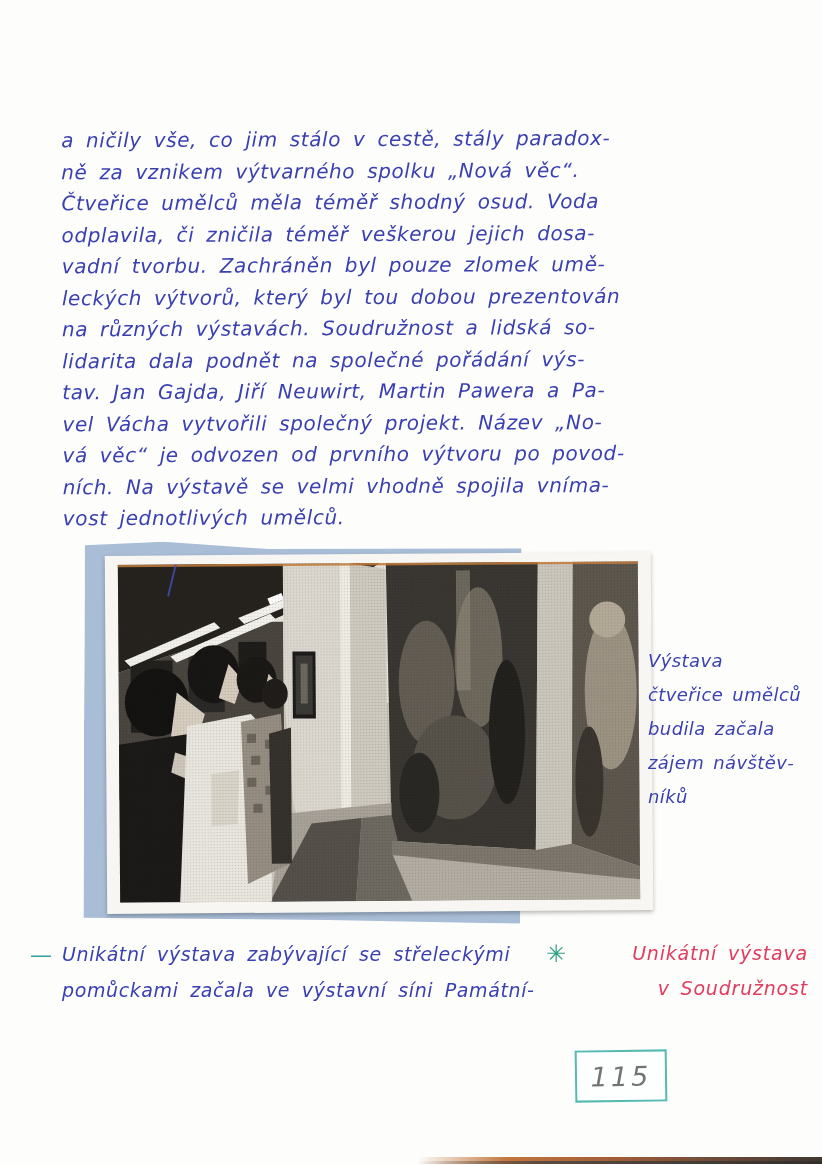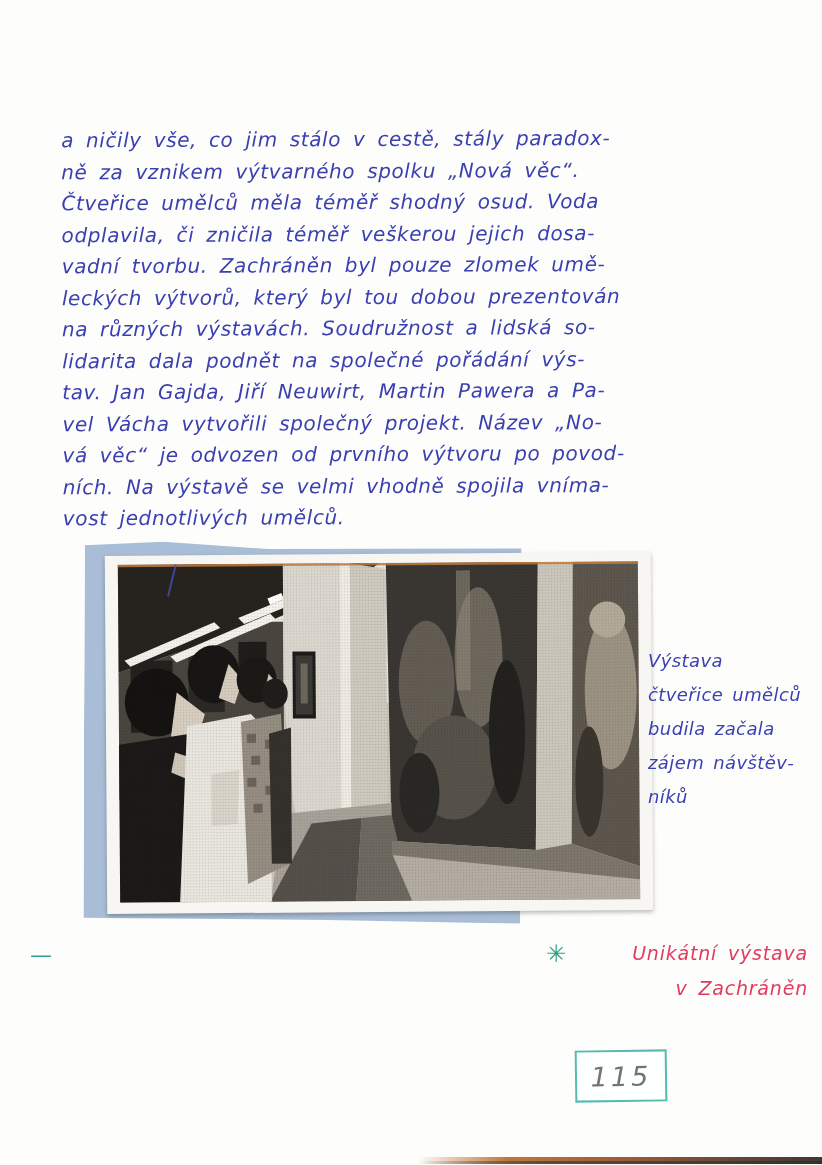--- a/index.html
+++ b/index.html
@@ -193,25 +193,29 @@
 
   <div class="caption hw">
     <div>Výstava</div>
     <div>čtveřice umělců</div>
     <div>budila začala</div>
     <div>zájem návštěv-</div>
     <div>níků</div>
   </div>
 
   <span class="dash-mark">—</span>
+  <div class="note-blue hw">
+    <div>Unikátní výstava zabývající se střeleckými</div>
+    <div>pomůckami začala ve výstavní síni Památní-</div>
+  </div>
 
   <span class="asterisk">✳</span>
   <div class="note-red">
     <div>Unikátní výstava</div>
-    <div>v Zachráněn</div>
+    <div>v Soudružnost</div>
   </div>
 
   <div class="page-number-box">
     <span class="page-number">115</span>
   </div>
 
   <div class="scan-edge"></div>
 
 </div>
 

